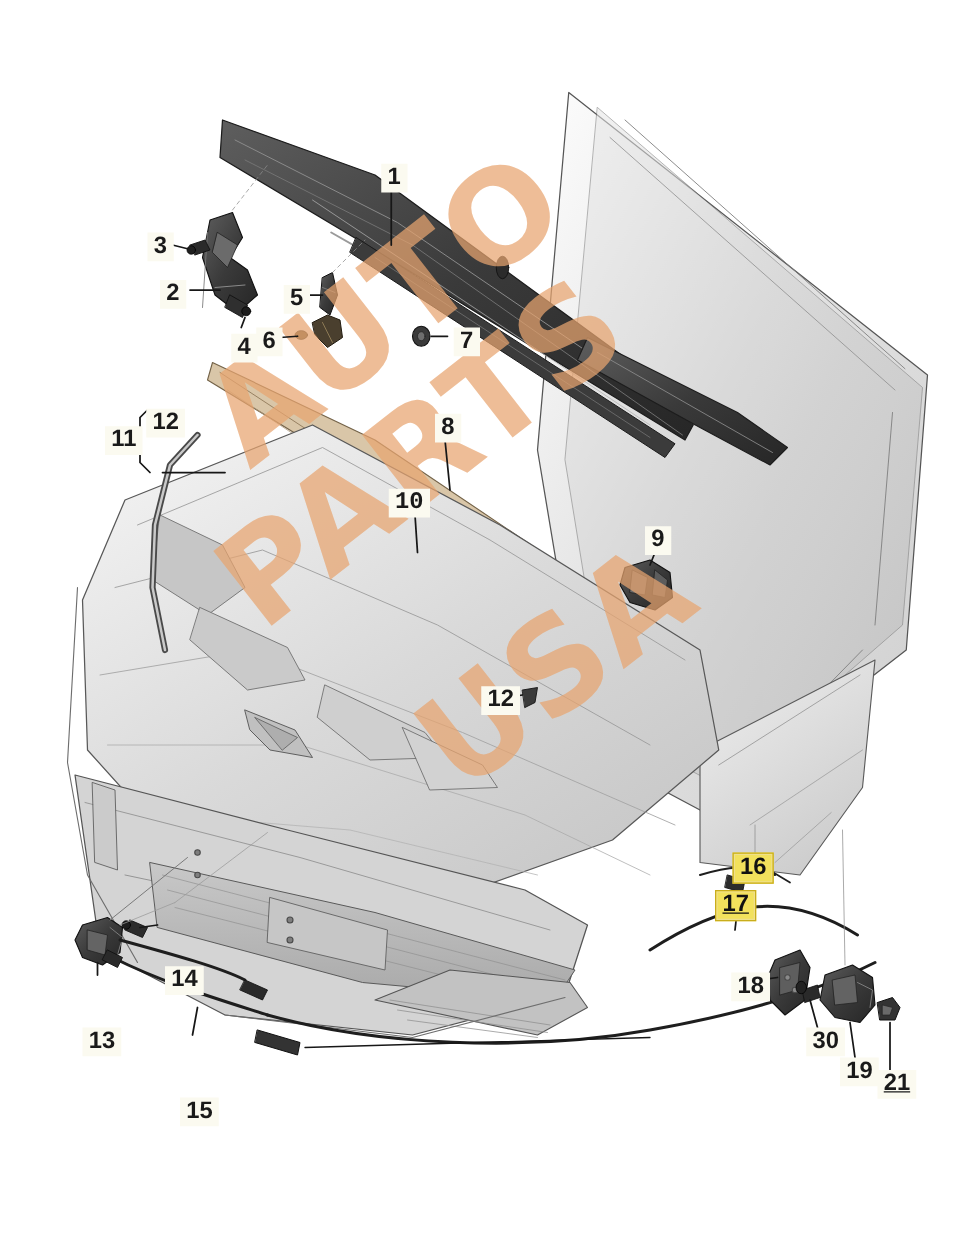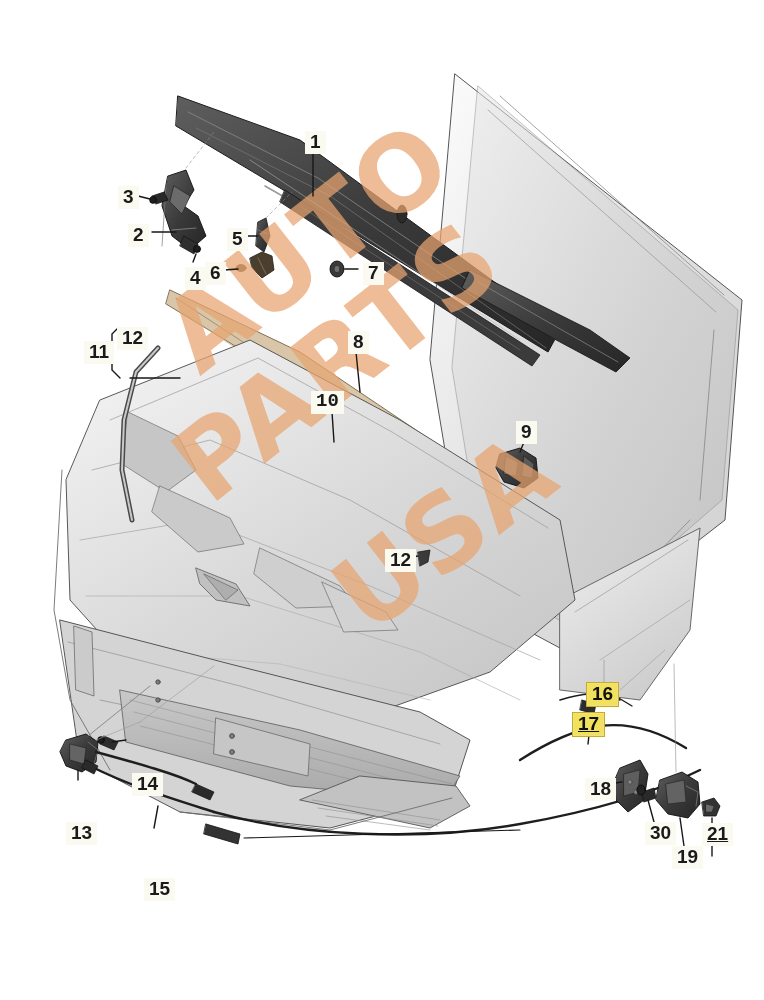--- a/index.html
+++ b/index.html
@@ -283,16 +283,16 @@
     <div class="label" style="left:117px; top:327px;">12</div>
     <div class="label" style="left:385px; top:549px;">12</div>
     <div class="label" style="left:66px;  top:788px;margin-top:34px;">13</div>
     <div class="label" style="left:132px; top:733px;margin-top:40px;">14</div>
     <div class="label" style="left:144px; top:878px;">15</div>
     <div class="label hl" style="left:586px; top:682px;">16</div>
     <div class="label hl" style="left:572px; top:712px;text-decoration:underline;">17</div>
     <div class="label" style="left:585px; top:778px;">18</div>
     <div class="label" style="left:672px; top:846px;">19</div>
     <div class="label" style="left:645px; top:822px;">30</div>
-    <div class="label" style="left:702px; top:823px;text-decoration:underline;">21</div>
+    <div class="label" style="left:702px; top:856px;text-decoration:underline;">21</div>
   </div>
 
 </div>
 
 </body></html>

